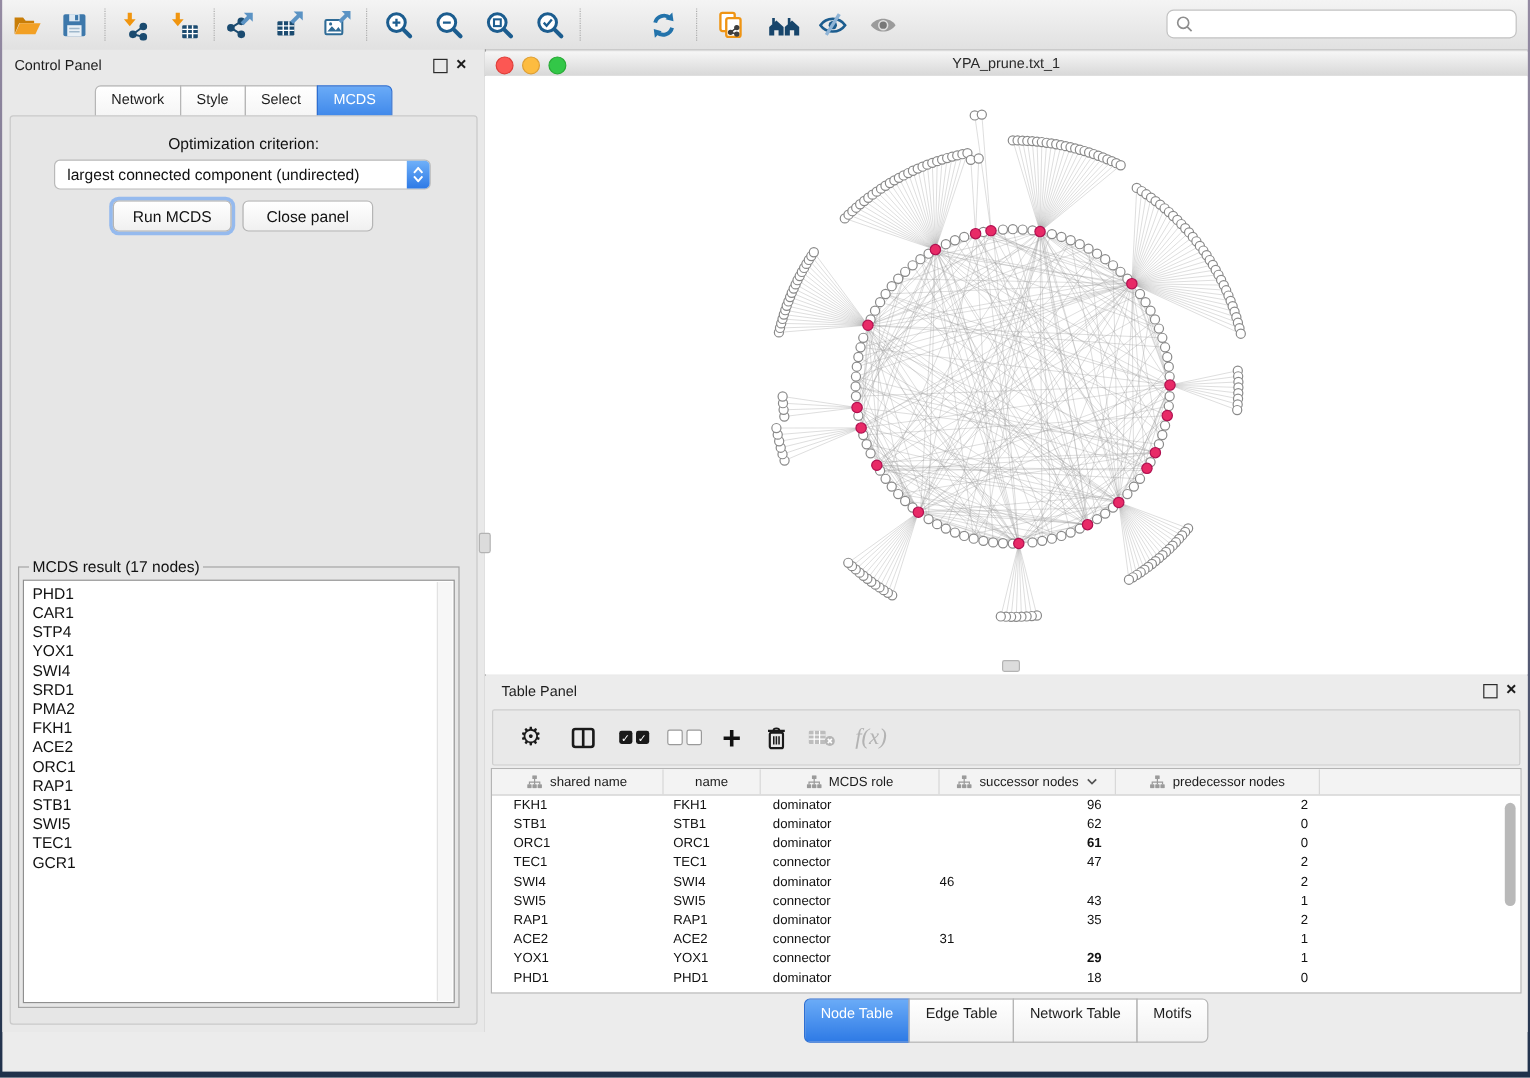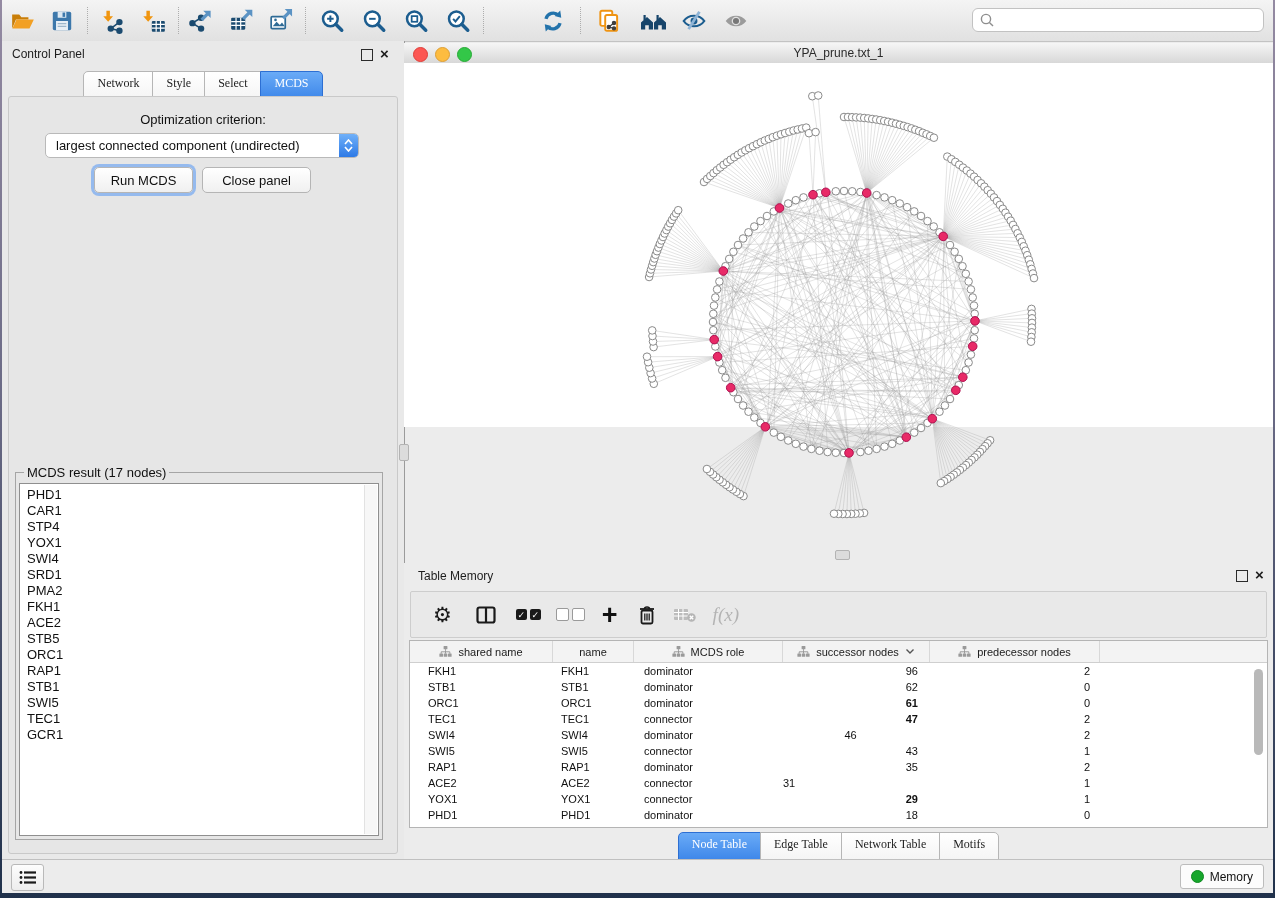--- a/index.html
+++ b/index.html
@@ -41,28 +41,28 @@
   #closepanel-btn{left:193px;top:70px;width:107px}
   #mcds-fieldset{position:absolute;left:6px;right:14px;top:368px;bottom:13px;margin:0;padding:3px;
                  border:1px solid #a5a5a5}
   #mcds-fieldset legend{font-size:13px;color:#111;padding:0 3px;margin-left:5px}
   #mcds-listbox{position:relative;height:100%;background:#fff;border:1px solid #8f8f8f;box-sizing:border-box;overflow:hidden}
   #mcds-list{margin:0;padding:3px 0 0 7px;list-style:none;font-size:13px;line-height:16px;color:#111}
   #mcds-scroll{position:absolute;right:1px;top:1px;bottom:1px;width:12px;background:#f7f7f7;border-left:1px solid #e2e2e2}
 
   
   .seg{display:inline-flex}
-  .seg .segb{font-family:Liberation Serif, serif;font-size:12px;padding:4px 13px 17px;background:linear-gradient(#ffffff,#f1f1f1);
+  .seg .segb{font-family:Liberation Sans, sans-serif;font-size:12px;padding:4px 13px 17px;background:linear-gradient(#ffffff,#f1f1f1);
         border:1px solid #b6b6b6;margin-left:-1px;color:#1d1d1d;white-space:nowrap}
   .seg .segb:first-child{border-radius:5px 0 0 5px;margin-left:0}
   .seg .segb:last-child{border-radius:0 5px 5px 0}
   .seg .segb.active{background:linear-gradient(#6aabf7,#2e7ae5);border-color:#2d6fd3;color:#fff}
 
   
-  #network-panel{position:absolute;left:402px;top:41px;right:0;height:386px}
+  #network-panel{position:absolute;left:402px;top:41px;right:0;height:521px}
   #net-titlebar{position:absolute;top:2px;left:0;right:0;height:20px;
                 background:linear-gradient(#f6f6f6,#d8d8d8);border-bottom:1px solid #aaa}
   #net-title{position:absolute;left:0;right:0;top:3px;text-align:center;font-size:12px;color:#2a2a2a}
   .light{position:absolute;top:4px;width:13px;height:13px;border-radius:50%}
   #net-canvas{position:absolute;left:0;right:0;top:22px;bottom:0;background:#fff}
 
   
   .handle{position:absolute;background:#dcdcdc;border:1px solid #b3b3b3;border-radius:2px;z-index:5}
 
   
@@ -280,21 +280,20 @@
           <ul id="mcds-list">
               <li>PHD1</li>
               <li>CAR1</li>
               <li>STP4</li>
               <li>YOX1</li>
               <li>SWI4</li>
               <li>SRD1</li>
               <li>PMA2</li>
               <li>FKH1</li>
               <li>ACE2</li>
-              <li>STB5</li>
               <li>ORC1</li>
               <li>RAP1</li>
               <li>STB1</li>
               <li>SWI5</li>
               <li>TEC1</li>
               <li>GCR1</li>
             </ul>
           <div id="mcds-scroll"></div>
         </div>
       </fieldset>
@@ -1019,21 +1018,21 @@
           <circle cx="313.6" cy="293.6" r="4.3" fill="#e82a67" stroke="#b01050" stroke-width="1"></circle>
           <circle cx="310.2" cy="276.6" r="4.3" fill="#e82a67" stroke="#b01050" stroke-width="1"></circle>
           <circle cx="319.3" cy="208.0" r="4.3" fill="#e82a67" stroke="#b01050" stroke-width="1"></circle>
         </svg>
     </div>
   </div>
 
   <div class="handle" style="left:833px;top:550px;width:13px;height:8px"></div>
 
   <div id="table-panel">
-    <div class="abs panel-title" style="left:14px;top:6px">Table Memory</div>
+    <div class="abs panel-title" style="left:14px;top:6px">Table Panel</div>
     <span class="abs win-float" style="left:832px;top:7px"></span>
     <span class="abs win-close" style="left:851px;top:7px">×</span>
 
     <div id="tp-toolbar">
       <span class="tpi" style="margin-left:22px">
           <span class="gear">⚙</span>
         </span>
       <span class="tpi" style="margin-left:24px">
         <svg width="20" height="18" viewBox="0 0 20 18">
             <rect x="1.5" y="1.5" width="17" height="15" rx="2" fill="none" stroke="#1a1a1a" stroke-width="2.2"></rect>
@@ -1145,28 +1144,28 @@
             <div class="td" style="width: 143px; text-align: left; padding-left: 18px;">ORC1</div>
             <div class="td" style="width: 81px; text-align: left; padding-left: 8px;">ORC1</div>
             <div class="td" style="width: 149px; text-align: left; padding-left: 10px;">dominator</div>
             <div class="td" style="width: 147px; text-align: right; padding-right: 12px; font-weight: bold;">61</div>
             <div class="td" style="width: 170px; text-align: right; padding-right: 10px;">0</div>
           </div>
           <div class="tr">
             <div class="td" style="width: 143px; text-align: left; padding-left: 18px;">TEC1</div>
             <div class="td" style="width: 81px; text-align: left; padding-left: 8px;">TEC1</div>
             <div class="td" style="width: 149px; text-align: left; padding-left: 10px;">connector</div>
-            <div class="td" style="width: 147px; text-align: right; padding-right: 12px; font-weight: bold;">47</div>
+            <div class="td" style="width: 147px; text-align: right; padding-right: 12px;">47</div>
             <div class="td" style="width: 170px; text-align: right; padding-right: 10px;">2</div>
           </div>
           <div class="tr">
             <div class="td" style="width: 143px; text-align: left; padding-left: 18px;">SWI4</div>
             <div class="td" style="width: 81px; text-align: left; padding-left: 8px;">SWI4</div>
             <div class="td" style="width: 149px; text-align: left; padding-left: 10px;">dominator</div>
-            <div class="td" style="width: 147px; text-align: center; padding-right: 12px;">46</div>
+            <div class="td" style="width: 147px; text-align: left; padding-right: 12px;">46</div>
             <div class="td" style="width: 170px; text-align: right; padding-right: 10px;">2</div>
           </div>
           <div class="tr">
             <div class="td" style="width: 143px; text-align: left; padding-left: 18px;">SWI5</div>
             <div class="td" style="width: 81px; text-align: left; padding-left: 8px;">SWI5</div>
             <div class="td" style="width: 149px; text-align: left; padding-left: 10px;">connector</div>
             <div class="td" style="width: 147px; text-align: right; padding-right: 12px;">43</div>
             <div class="td" style="width: 170px; text-align: right; padding-right: 10px;">1</div>
           </div>
           <div class="tr">
@@ -1202,32 +1201,14 @@
     </div>
 
     <div id="tp-tabs"><span class="seg" id="tp-tabs-seg">
           <span class="segb active">Node Table</span>
           <span class="segb">Edge Table</span>
           <span class="segb">Network Table</span>
           <span class="segb">Motifs</span>
         </span></div>
   </div>
 
-  <div id="status-bar">
-    <div id="status-list-btn">
-      <svg width="18" height="15" viewBox="0 0 18 15">
-        <g fill="#1a1a1a">
-            <circle cx="2" cy="2.5" r="1.4"></circle>
-            <rect x="5" y="1.4" width="12" height="2.2"></rect>
-            <circle cx="2" cy="7.5" r="1.4"></circle>
-            <rect x="5" y="6.4" width="12" height="2.2"></rect>
-            <circle cx="2" cy="12.5" r="1.4"></circle>
-            <rect x="5" y="11.4" width="12" height="2.2"></rect>
-          </g>
-      </svg>
-    </div>
-    <div id="memory-btn">
-      <span id="memory-dot"></span>
-      <span>Memory</span>
-    </div>
-  </div>
 
 </div>
 
 </body></html>

